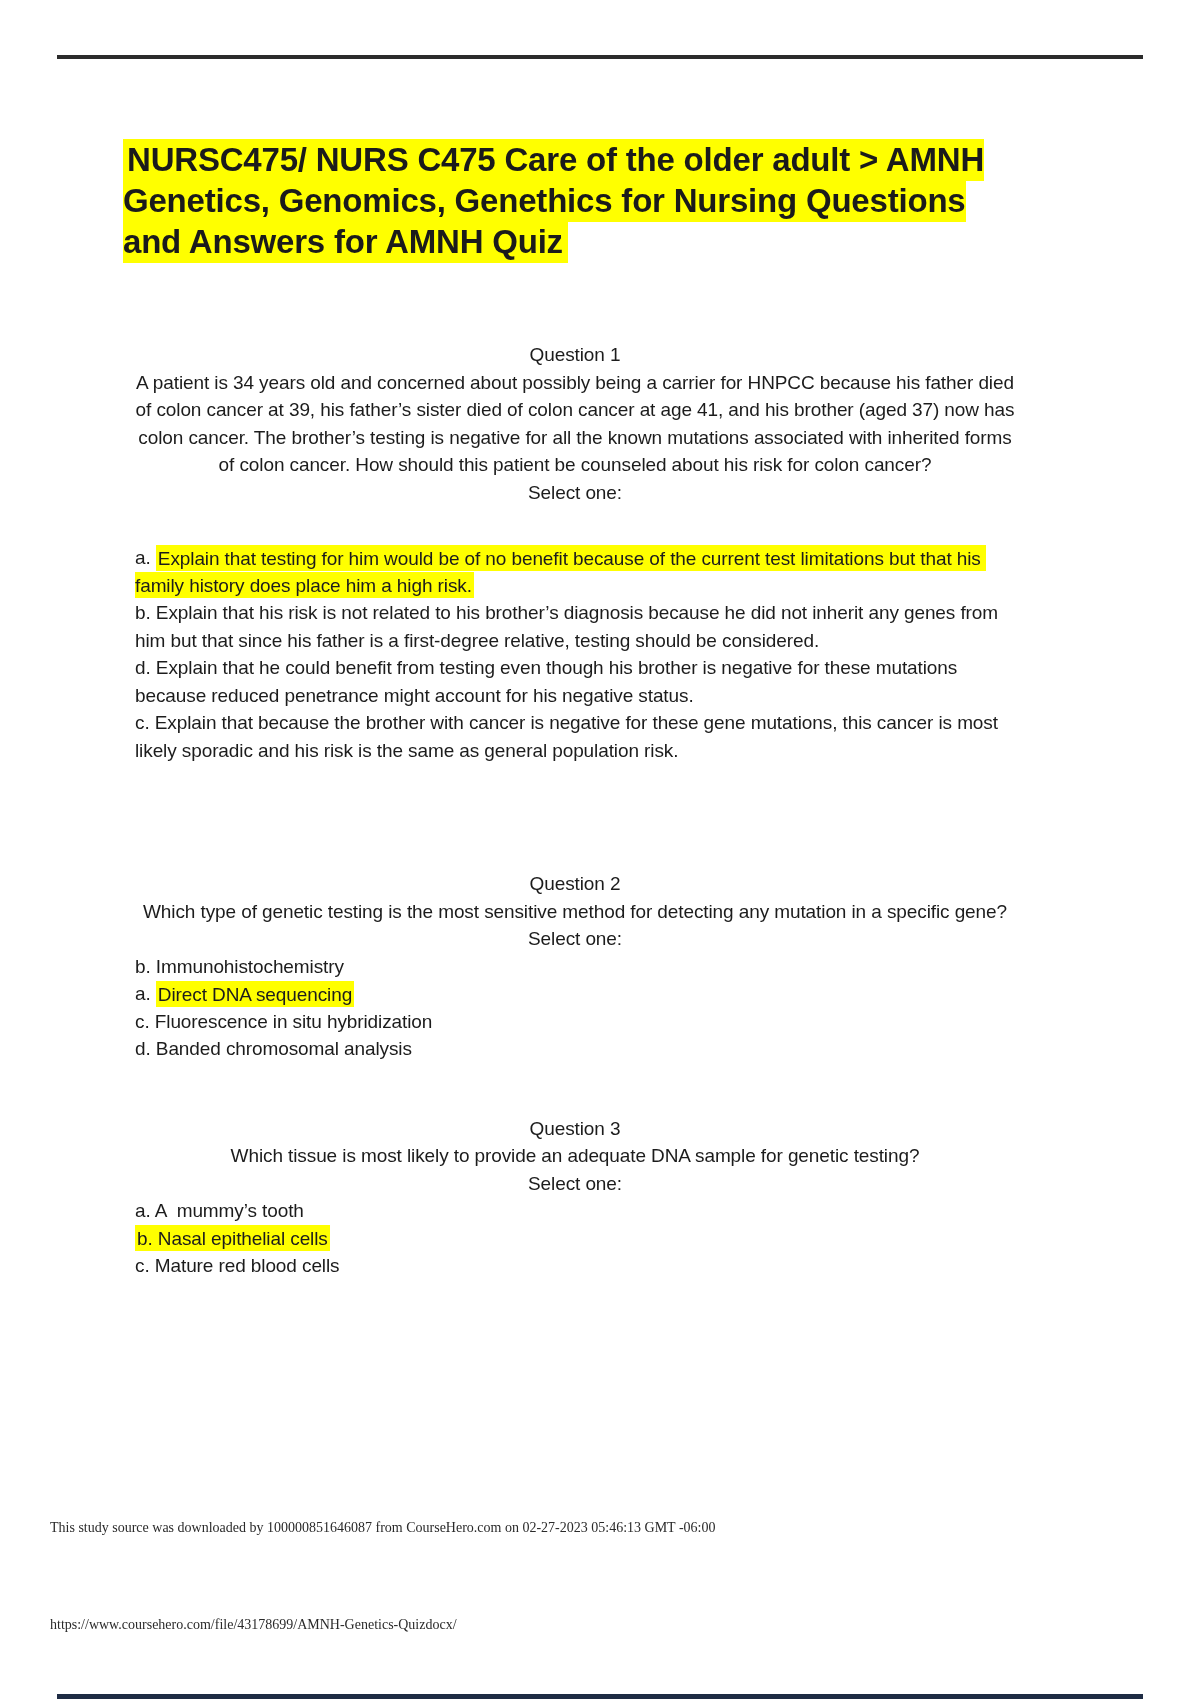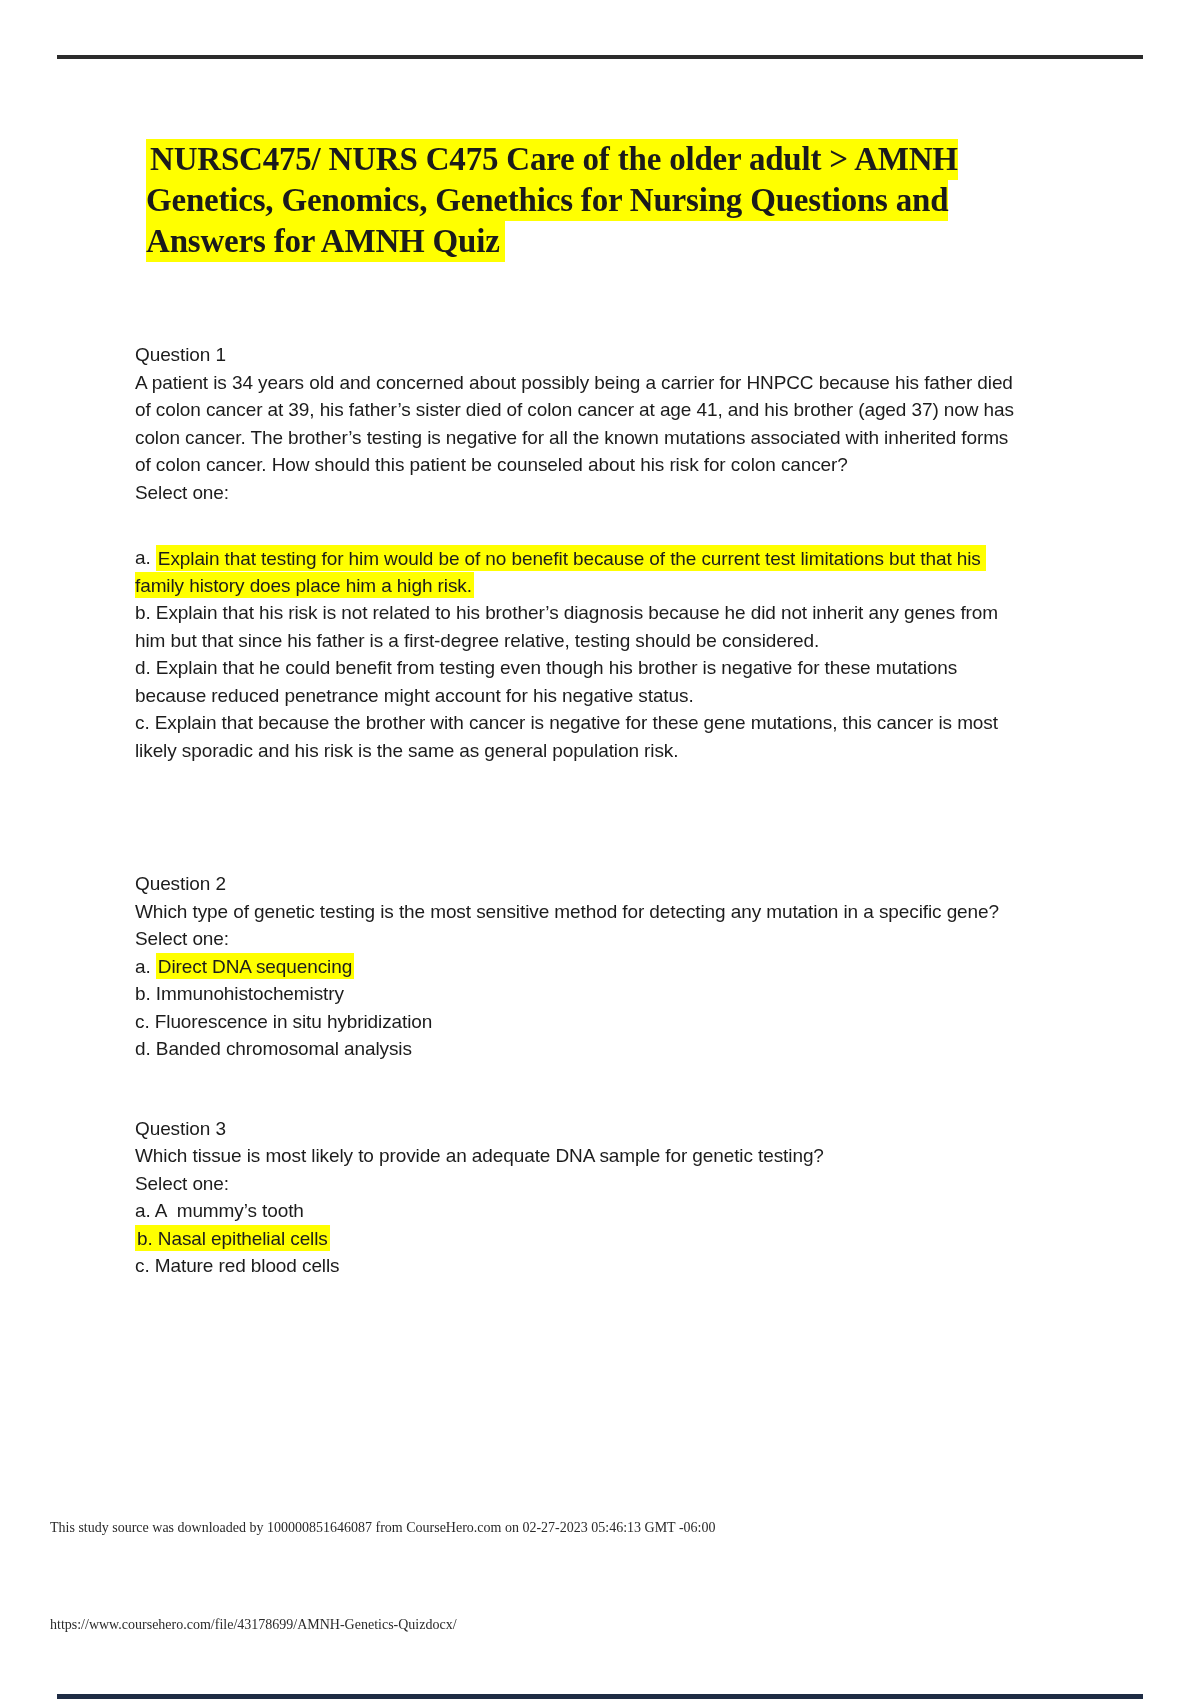--- a/index.html
+++ b/index.html
@@ -16,23 +16,23 @@
 
   .top-rule {
     position: absolute;
     left: 57px; top: 55px;
     width: 1086px; height: 4px;
     background: var(--top-rule, #2b2b2b);
   }
 
   .doc-title {
     position: absolute;
-    left: 146px; top: 139px;
+    left: 123px; top: 139px;
     width: 900px;
-    font-family: Liberation Serif, serif;
+    font-family: Liberation Sans, sans-serif;
     font-weight: bold;
     font-size: 33px;
     line-height: 41px;
     color: #1b1b1b;
     letter-spacing: -0.2px;
   }
   .doc-title .hl { padding: 2px 5px 3px 4px; }
 
   .hl {
     background: var(--hl, #ffff00);
@@ -45,21 +45,21 @@
     width: 880px;
     font-size: 19px;
     line-height: 27.5px;
     color: #1c1c1c;
     letter-spacing: -0.1px;
   }
 
   .question + .question { margin-top: 106px; }
   .question:nth-child(3) { margin-top: 52px; }
 
-  .q-heading, .q-prompt, .q-select { white-space: pre-wrap; }
+  .q-heading, .q-prompt, .q-select { white-space: pre-wrap; text-align: center; }
 
   .options.gapped { margin-top: 38px; }
 
   .option { white-space: pre-wrap; }
   .option .hl { padding: 2.5px 2px; }
 
   .footer-note, .footer-url {
     position: absolute;
     left: 50px;
     font-family: "Liberation Serif", serif;
@@ -97,22 +97,22 @@
           <div class="option"><span>d. </span><span>Explain that he could benefit from testing even though his brother is negative for these mutations because reduced penetrance might account for his negative status.</span></div>
           <div class="option"><span>c. </span><span>Explain that because the brother with cancer is negative for these gene mutations, this cancer is most likely sporadic and his risk is the same as general population risk.</span></div>
         </div>
   </section>
 
   <section class="question">
     <div class="q-heading">Question 2</div>
     <div class="q-prompt">Which type of genetic testing is the most sensitive method for detecting any mutation in a specific gene?</div>
     <div class="q-select">Select one:</div>
     <div class="options">
+          <div class="option"><span>b. </span><span>Immunohistochemistry</span></div>
           <div class="option"><span>a. </span><span class="hl">Direct DNA sequencing</span></div>
-          <div class="option"><span>b. </span><span>Immunohistochemistry</span></div>
           <div class="option"><span>c. </span><span>Fluorescence in situ hybridization</span></div>
           <div class="option"><span>d. </span><span>Banded chromosomal analysis</span></div>
         </div>
   </section>
 
   <section class="question">
     <div class="q-heading">Question 3</div>
     <div class="q-prompt">Which tissue is most likely to provide an adequate DNA sample for genetic testing?</div>
     <div class="q-select">Select one:</div>
     <div class="options">

